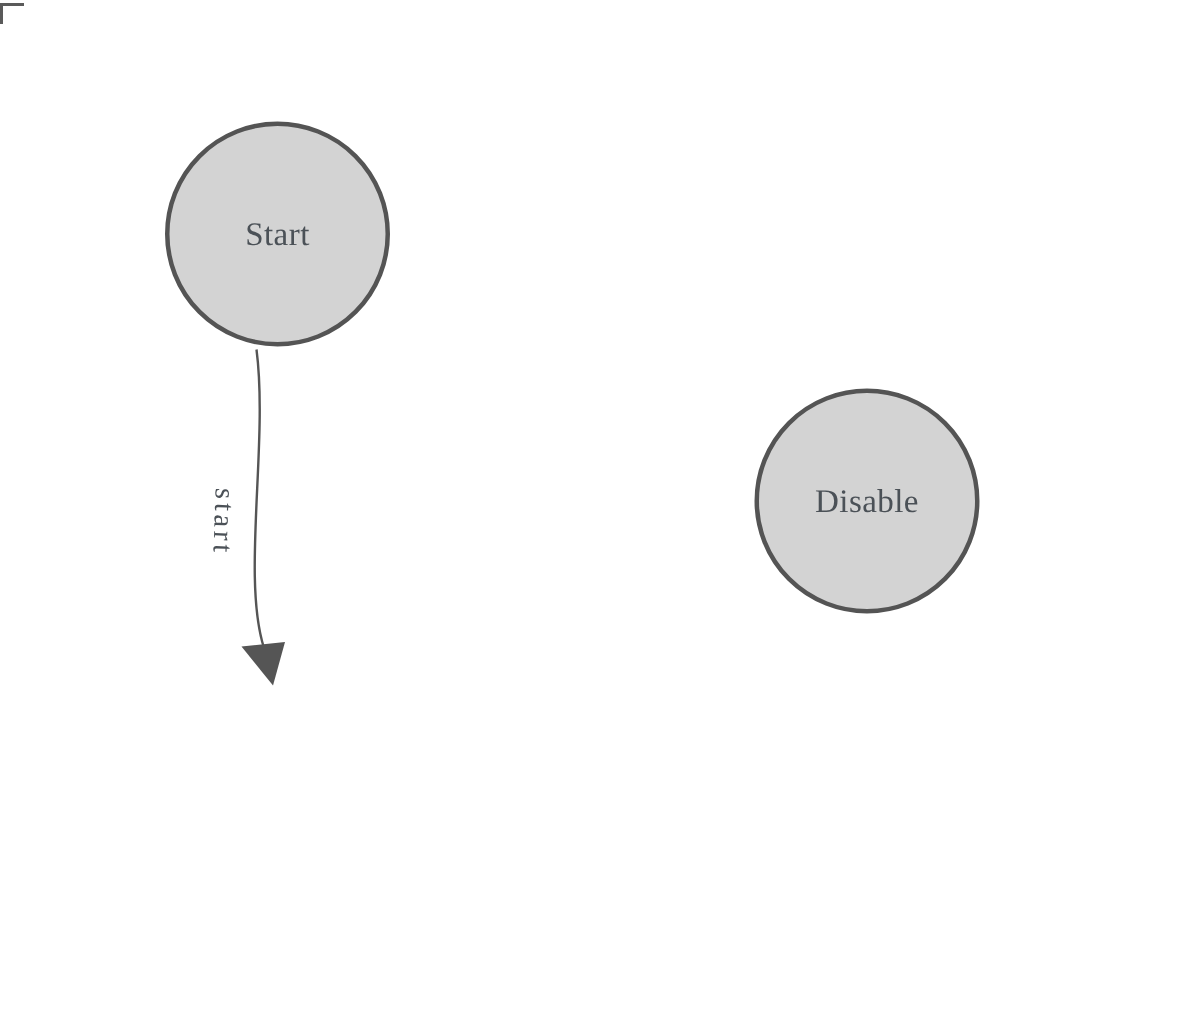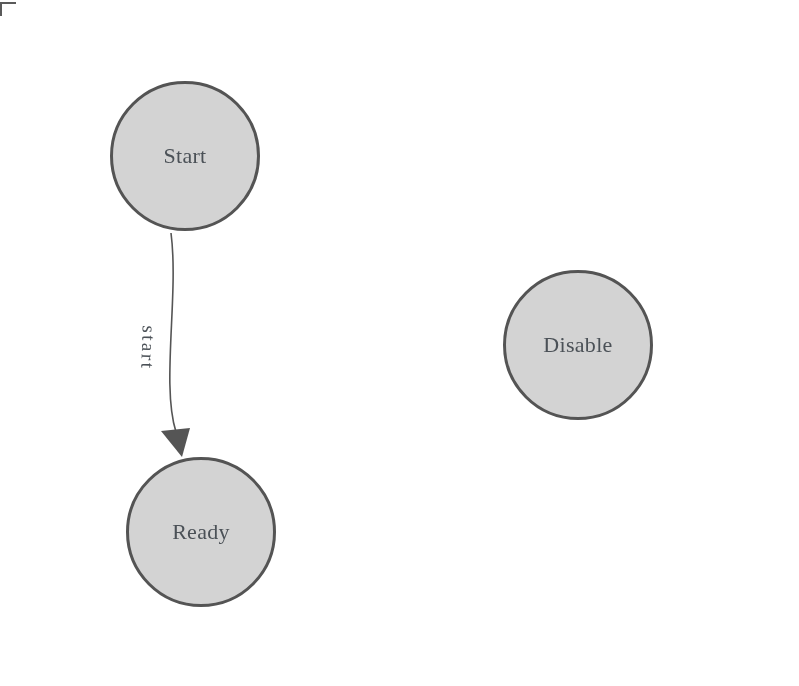--- a/index.html
+++ b/index.html
@@ -40,21 +40,21 @@
     background: #d3d3d3;
     display: flex;
     align-items: center;
     justify-content: center;
     color: #4b5157;
     font-size: 22px;
     user-select: none;
   }
   .node-start   { left: 110px; top: 81px;  }
   .node-ready   { left: 126px; top: 457px; }
-  .node-disable { left: 503px; top: 270px; }
+  .node-disable { left: 503px; top: 259px; }
   .node-label {
     pointer-events: none;
     letter-spacing: 0.3px;
   }
   .edge-label {
     position: absolute;
     left: 148px;
     top: 348px;
     transform: translate(-50%, -50%) rotate(92deg);
     transform-origin: center center;
@@ -78,21 +78,18 @@
     <path d="M 171 233 C 179 295, 161 385, 176 432" fill="none" stroke="#555555" stroke-width="1.6"></path>
     <polygon points="161,431 190,428 182,457" fill="#555555"></polygon>
   </svg>
 
   <div class="edge-label">start</div>
 
   <div class="state-node node-start">
     <span class="node-label">Start</span>
   </div>
 
-  <div class="state-node node-ready">
-    <span class="node-label">Ready</span>
-  </div>
 
   <div class="state-node node-disable">
     <span class="node-label">Disable</span>
   </div>
 
 </div>
 
 </body></html>

